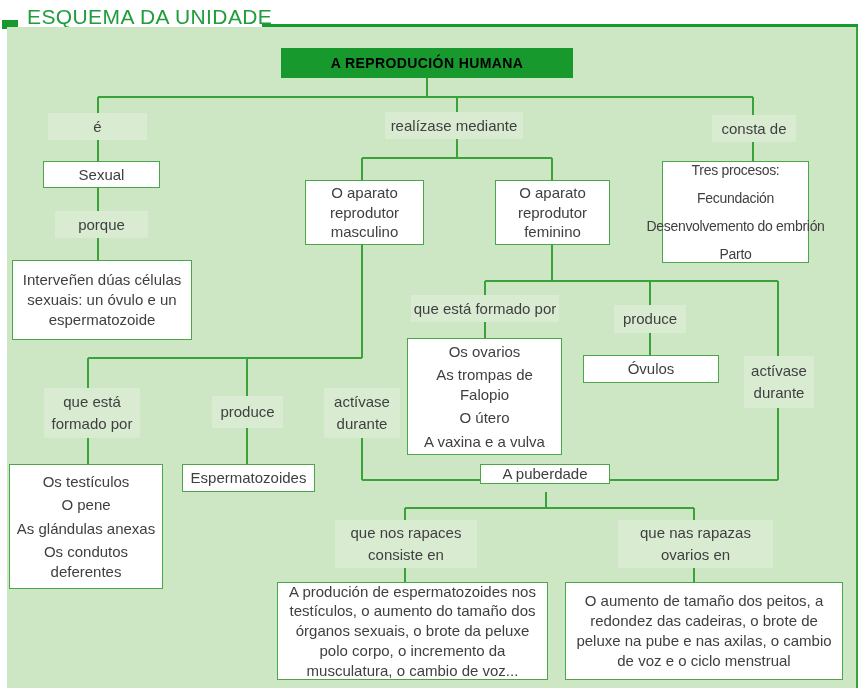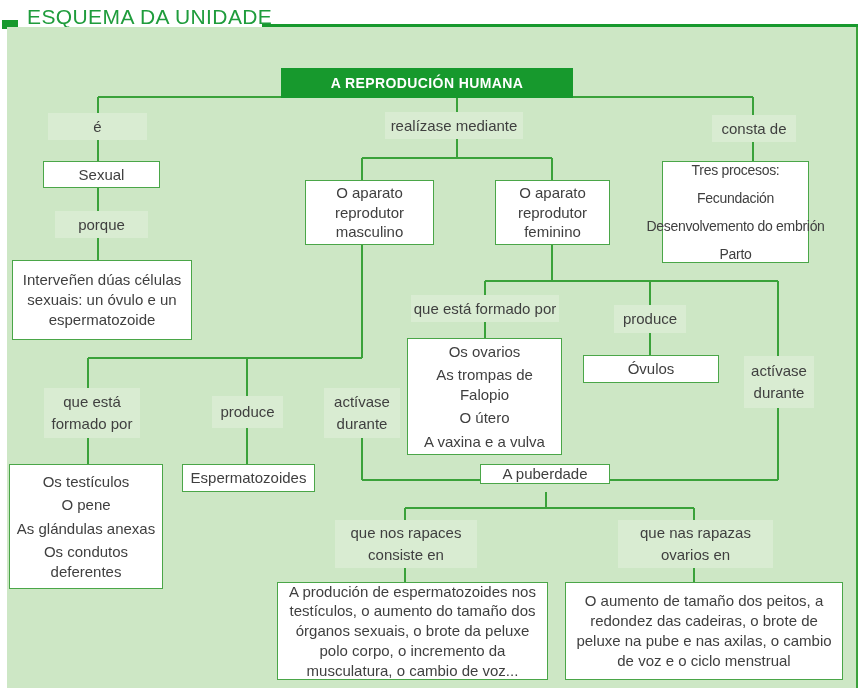--- a/index.html
+++ b/index.html
@@ -19,22 +19,22 @@
   
   .panel{position:absolute; left:7px; top:27px; width:851px; height:661px;
          background:var(--panel); border-right:2px solid var(--line);}
 
   
   .connectors{position:absolute; left:0; top:0; width:866px; height:688px; pointer-events:none;}
   .connectors path{stroke:var(--line); stroke-width:2; fill:none;}
 
   
   .rootbox{position:absolute; left:281px; top:48px; width:292px; height:30px;
-           background:var(--dark); color:#ffffff; font-weight:bold; font-size:14px;
-           letter-spacing:.4px; display:flex; align-items:center; justify-content:center;margin-top:20px;}
+           background:var(--dark); color:#000000; font-weight:bold; font-size:14px;
+           letter-spacing:.4px; display:flex; align-items:center; justify-content:center;}
 
   
   .lbl{position:absolute; background:var(--label); color:var(--ink); font-size:15px;
        display:flex; align-items:center; justify-content:center; text-align:center;
        line-height:1.45;}
 
   
   .wbox{position:absolute; background:#ffffff; border:1.5px solid var(--border);
         color:var(--ink); font-size:15px; display:flex; flex-direction:column;
         align-items:center; justify-content:center; text-align:center; line-height:1.3;}
@@ -74,21 +74,21 @@
   <div class="lbl" style="left:212px; top:396px; width:71px;  height:32px;">produce</div>
   <div class="lbl" style="left:324px; top:388px; width:76px;  height:50px;">actívase durante</div>
   <div class="lbl" style="left:411px; top:295px; width:148px; height:27px;">que está formado por</div>
   <div class="lbl" style="left:614px; top:305px; width:72px;  height:28px;">produce</div>
   <div class="lbl" style="left:744px; top:356px; width:70px;  height:52px;">actívase durante</div>
   <div class="lbl" style="left:335px; top:520px; width:142px; height:48px;">que nos rapaces consiste en</div>
   <div class="lbl" style="left:618px; top:520px; width:155px; height:48px;">que nas rapazas ovarios en</div>
 
   <div class="wbox" style="left:43px;  top:161px; width:117px; height:27px;">Sexual</div>
   <div class="wbox para" style="left:12px; top:260px; width:180px; height:80px;">Interveñen dúas células sexuais: un óvulo e un espermatozoide</div>
-  <div class="wbox para" style="left:305px; top:180px; width:129px; height:65px;">O aparato reprodutor masculino</div>
+  <div class="wbox para" style="left:305px; top:180px; width:119px; height:65px;">O aparato reprodutor masculino</div>
   <div class="wbox para" style="left:495px; top:180px; width:115px; height:65px;">O aparato reprodutor feminino</div>
 
   <div class="wbox procesos" style="left:662px; top:161px; width:147px; height:102px;">
     <div class="item">Tres procesos:</div>
     <div class="item">Fecundación</div>
     <div class="item">Desenvolvemento do embrión</div>
     <div class="item">Parto</div>
   </div>
 
   <div class="wbox" style="left:9px; top:464px; width:154px; height:125px;">

